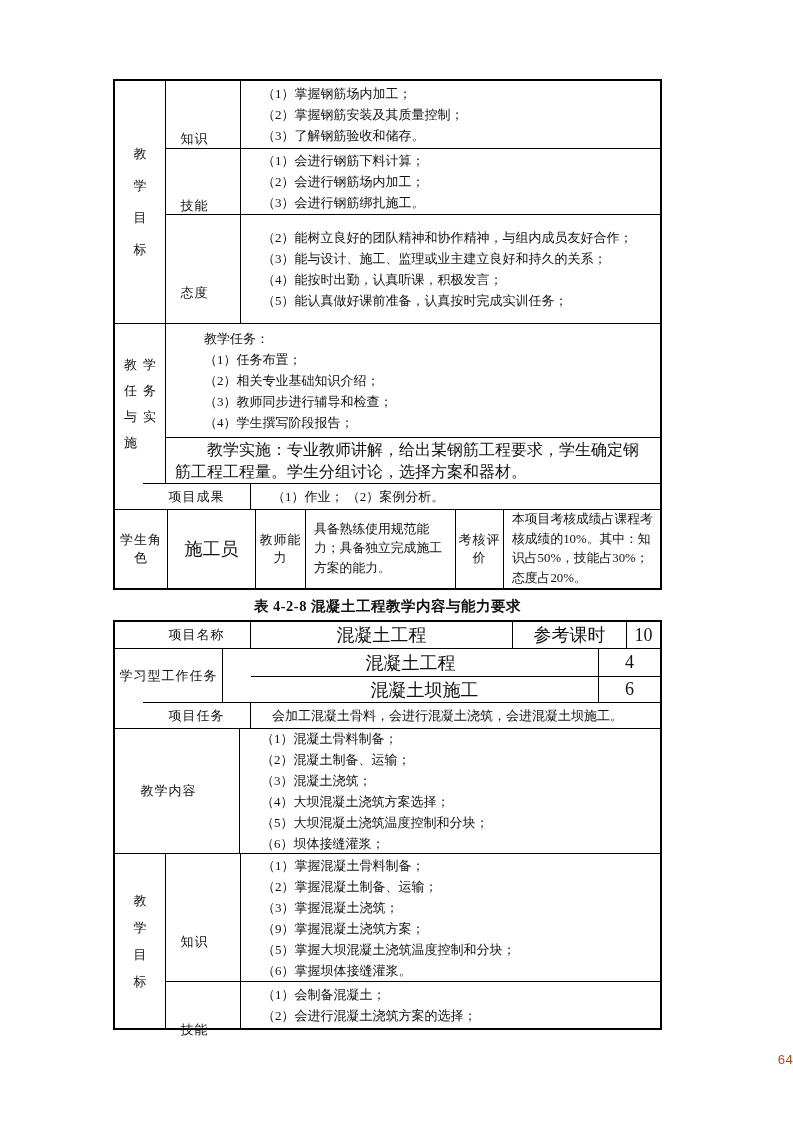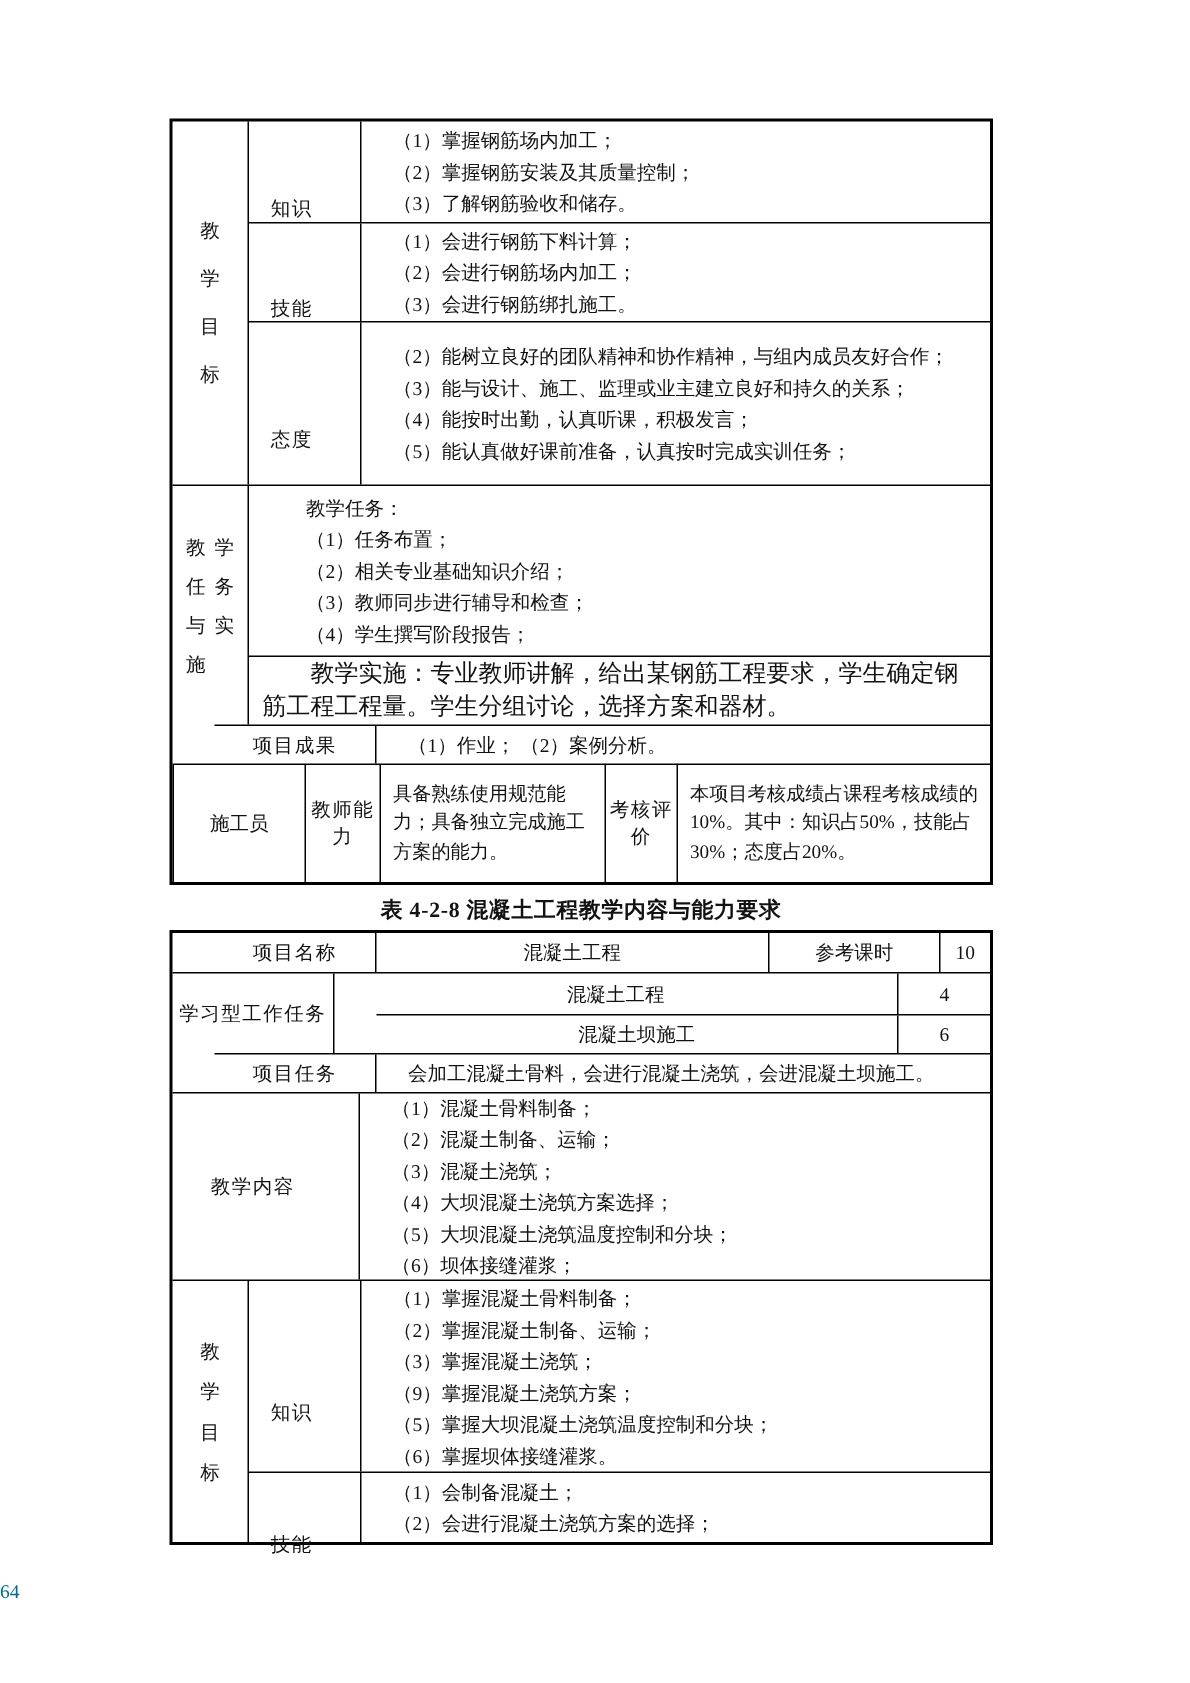--- a/index.html
+++ b/index.html
@@ -23,37 +23,37 @@
           font-size:13px;}
   .vlabel .ln{line-height:32px;}
   .vlabel.tight .ln{line-height:27px;}
   .tasklabel{display:flex;flex-direction:column;justify-content:center;
              font-size:13px;padding-left:9px;}
   .tasklabel .ln{line-height:26px;letter-spacing:6px;}
   .para{font-size:16px;line-height:21.5px;padding:1px 10px 1px 9px;text-indent:2em;
         display:flex;flex-direction:column;justify-content:center;}
   .para p{margin:0;}
   .valcell{display:flex;align-items:center;font-size:13px;padding-left:21px;}
-  .ctr{display:flex;align-items:center;justify-content:center;text-align:right;font-size:13px;}
+  .ctr{display:flex;align-items:center;justify-content:center;text-align:right;font-size:18px;}
   .smallpara{font-size:12.8px;line-height:19.5px;padding:3px 6px 3px 8px;
              display:flex;flex-direction:column;justify-content:center;}
   .smallpara p{margin:0;}
   
   .w50{width:50px;flex:none;} .w57{width:57px;flex:none;margin-top:48px;} .w107{width:107px;flex:none;}
   .w52{width:52px;flex:none;} .w88{width:88px;flex:none;} .w150{width:150px;flex:none;}
   .w48{width:48px;flex:none;} .w262{width:262px;flex:none;} .w114{width:114px;flex:none;}
   .w62{width:62px;flex:none;} .flex1{flex:1;min-width:0;}
   
   .h67{height:67px;} .h66{height:66px;} .h109{height:109px;}
   .h113{height:113px;} .h46{height:46px;} .h26{height:26px;margin-left:28px;} .h25{height:25px;}
   .h79{height:79px;} .h27{height:27px;} .h125{height:125px;} .h127{height:127px;} .h47{height:47px;}
   .t2title{margin:7px 0 4px 0;text-align:center;font-size:14.5px;font-weight:bold;
            letter-spacing:0.5px;}
-  .footer{position:absolute;top:1053px;left:0;width:100%;text-align:left;
-          font-size:13px;color:#0369a1;}
+  .footer{position:absolute;top:1053px;left:0;width:100%;text-align:right;
+          font-size:13px;color:#c2410c;font-family:Liberation Mono, monospace;}
 </style>
 </head>
 <body>
 
 <div class="page">
   <div class="doc">
 
     <section class="tbl">
 
       <div class="band">
@@ -117,20 +117,21 @@
         </div>
       </div>
 
       <div class="band h26">
         <div class="cell w107 lbl">项目成果</div>
         <div class="cell flex1 bl valcell">（1）作业； （2）案例分析。</div>
       </div>
 
 
       <div class="band h79">
+        <div class="cell w52 lbl">学生角色</div>
         <div class="cell w88 bl ctr">施工员</div>
         <div class="cell w50 bl lbl">教师能力</div>
         <div class="cell w150 bl smallpara">
           <p>具备熟练使用规范能力；具备独立完成施工方案的能力。</p>
         </div>
         <div class="cell w48 bl lbl">考核评价</div>
         <div class="cell flex1 bl smallpara">
           <p>本项目考核成绩占课程考核成绩的10%。其中：知识占50%，技能占30%；态度占20%。</p>
         </div>
       </div>

